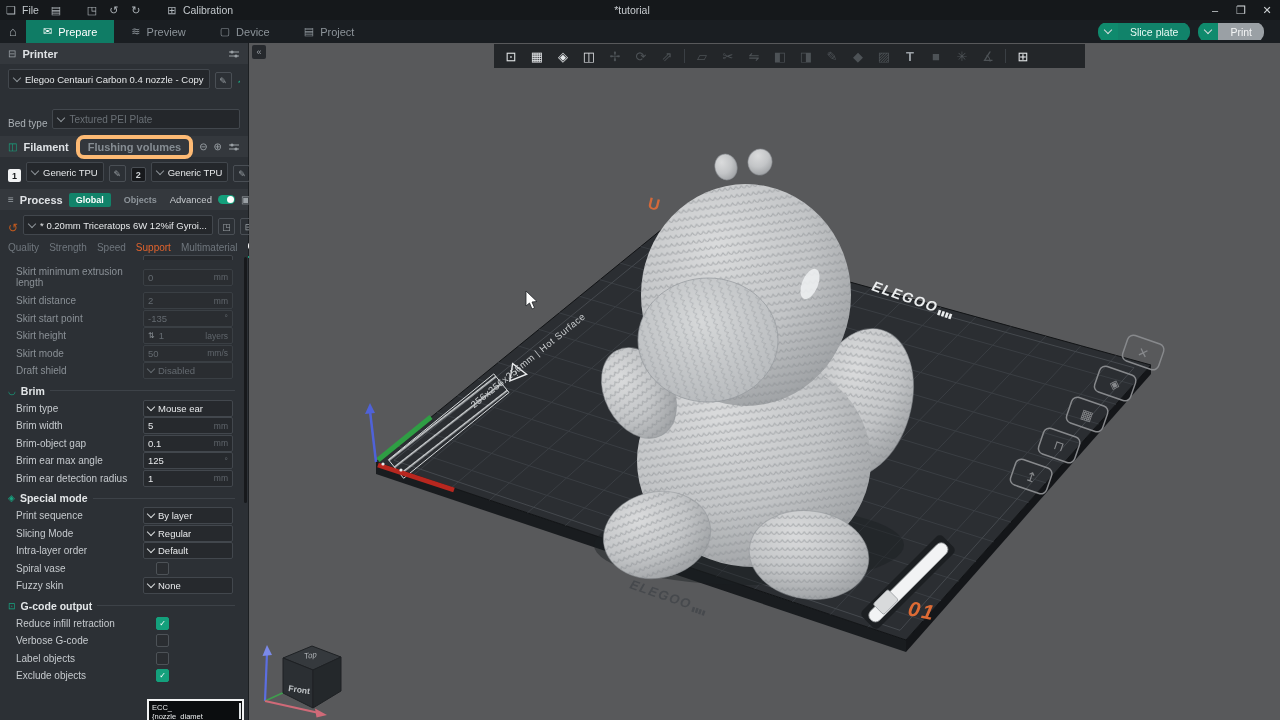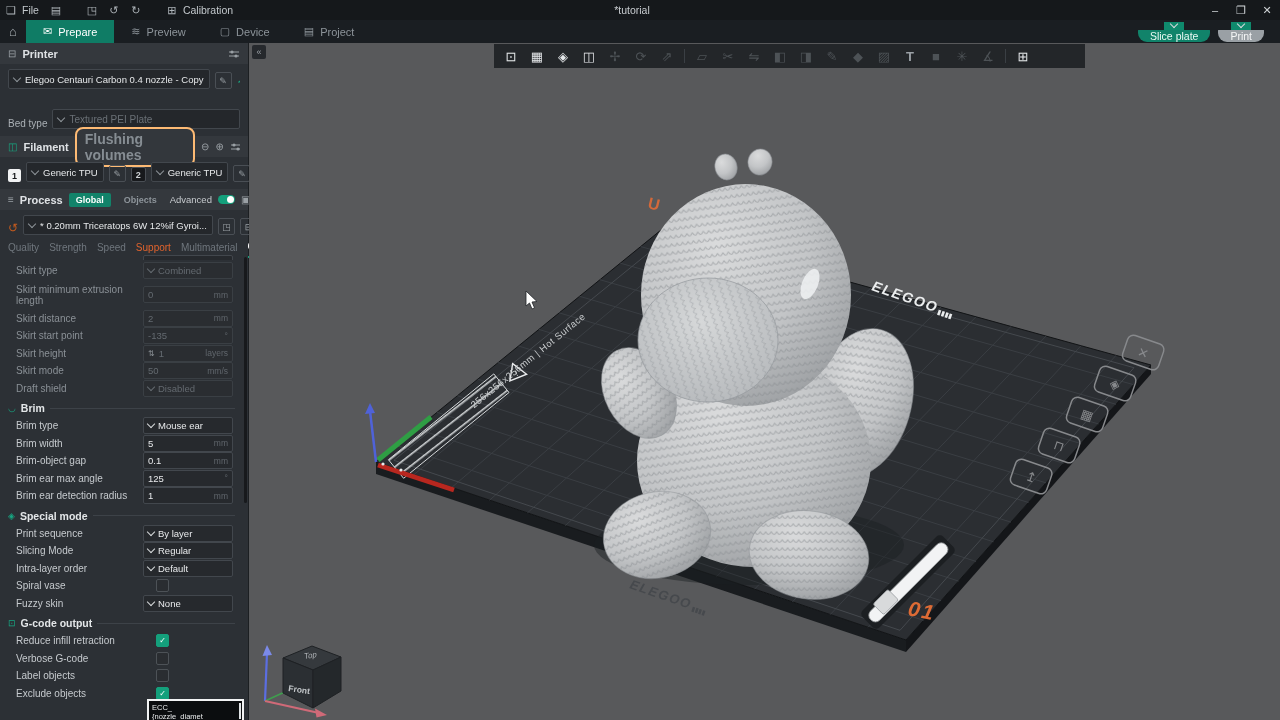--- a/index.html
+++ b/index.html
@@ -14,41 +14,41 @@
   #win-ctrls{margin-left:auto;display:flex;align-items:center;z-index:2;}
   #win-ctrls span{width:26px;text-align:center;font-size:11px;color:#cfd3d6;}
   
   #tabbar{position:absolute;left:0;top:20px;right:0;height:23px;background:#1a1e22;
     display:flex;align-items:center;}
   #home-ic{width:26px;text-align:center;color:#aab0b5;font-size:13px;}
   .tab{height:23px;display:flex;align-items:center;gap:6px;padding:0 17px;color:#8d949a;font-size:11px;}
   .tab .tic{font-size:11px;}
   .tab.active{background:#0f7c65;color:#fff;}
   #tb-buttons{margin-left:auto;display:flex;align-items:center;gap:8px;margin-right:16px;}
-  .pillbtn{display:flex;align-items:center;height:20px;border-radius:9px;overflow:hidden;font-size:10.5px;flex-direction:column;}
+  .pillbtn{display:flex;align-items:center;height:20px;border-radius:9px;overflow:hidden;font-size:10.5px;}
   .pill-chev{width:20px;height:17px;display:flex;align-items:center;justify-content:center;background:#0f8a6d;}
   .pill-main{padding:0 12px;height:17px;display:flex;align-items:center;background:#11836a;color:#eafaf4;}
   .pill-main.gray{background:#9aa0a5;color:#f4f5f6;}
   .chev{display:inline-block;width:5px;height:5px;border-left:1.2px solid #d7dadc;border-bottom:1.2px solid #d7dadc;transform:rotate(-45deg);margin-top:-3px;}
   
   #sidebar{position:absolute;left:0;top:43px;width:248px;bottom:0;background:#2c3035;color:#cfd3d7;border-right:1px solid #1c1f22;}
   .sec-head{height:21px;background:#34383d;display:flex;align-items:center;padding:0 8px;gap:6px;
     font-size:11px;font-weight:bold;color:#dfe2e5;}
   .sec-head .hic{color:#9aa0a5;font-size:10px;font-weight:normal;}
   .sec-head .right{margin-left:auto;display:flex;align-items:center;gap:6px;}
   .pad{padding:5px 8px 4px 8px;}
   .selbox{height:18px;border:1px solid #42474d;background:#24272b;border-radius:2px;display:flex;
     align-items:center;padding:0 5px;gap:5px;font-size:10px;color:#e6e8ea;}
   .selbox.dim{color:#6a7076;}
   .selbox .chev{border-color:#8d9398;}
   .editbox{width:15px;height:15px;border:1px solid #4a4f55;border-radius:2px;display:flex;align-items:center;
     justify-content:center;color:#9aa0a5;font-size:9px;flex:0 0 auto;}
   .rowflex{display:flex;align-items:flex-end;gap:5px;}
   .minilabel{font-size:10px;color:#aab0b5;white-space:nowrap;}
-  .pill-tag{border:2px solid #fdba74;background:#33373c;color:#868d93;font-size:14px;border-radius:8px;
+  .pill-tag{border:4px solid #fdba74;background:#33373c;color:#868d93;font-size:11px;border-radius:8px;
     padding:2px 8px;}
   .numbadge{width:13px;height:13px;display:flex;align-items:center;justify-content:center;font-size:9px;
     font-weight:bold;border-radius:2px;flex:0 0 auto;}
   .numbadge.w{background:#f2f3f4;color:#15181b;}
   .numbadge.d{background:#17191c;color:#cfd3d6;border:1px solid #4a4f55;}
   .seg{font-size:9px;padding:2px 7px;border-radius:2px;color:#8d949a;}
   .seg.on{background:#12836a;color:#fff;}
   .toggle{width:17px;height:9px;border-radius:5px;background:#14a07c;position:relative;}
   .toggle i{position:absolute;right:1px;top:1px;width:7px;height:7px;border-radius:50%;background:#fff;}
   #process-tabs{display:flex;align-items:center;gap:0;padding:4px 8px 0 8px;height:16px;}
@@ -244,27 +244,20 @@
       <span class="ptab">Speed</span>
       <span class="ptab mod">Support</span>
       <span class="ptab">Multimaterial</span>
       <span class="ptab act">Others</span>
     </div>
 
   <div id="settings-list">
     <div class="clip-row">
         <div class="fbox"></div>
       </div>
-  <div class="srow dis">
-        <span class="slabel">Skirt type</span>
-        <div class="fbox sel">
-          <i class="chev"></i>
-          <span class="fval">Combined</span>
-        </div>
-      </div>
       <div class="srow dis tall">
         <span class="slabel">Skirt minimum extrusion length</span>
         <div class="fbox num">
           <span class="fval">0</span>
           <span class="funit">mm</span>
         </div>
       </div>
       <div class="srow dis">
         <span class="slabel">Skirt distance</span>
         <div class="fbox num">

